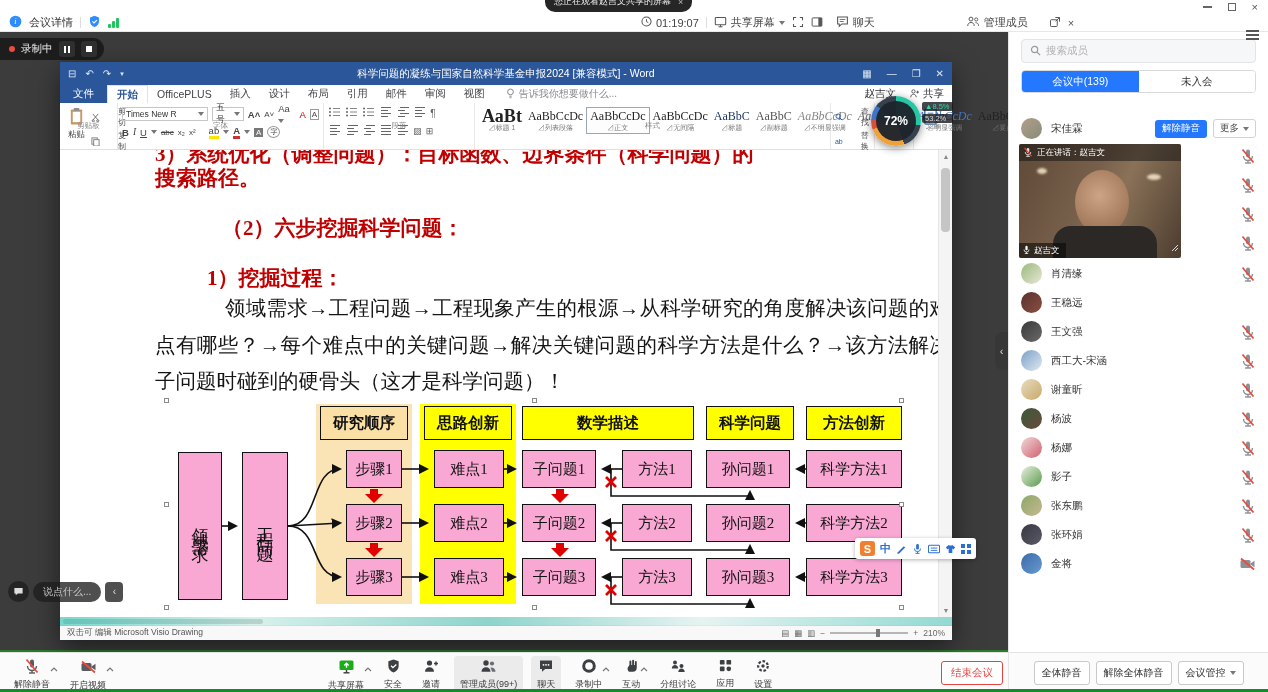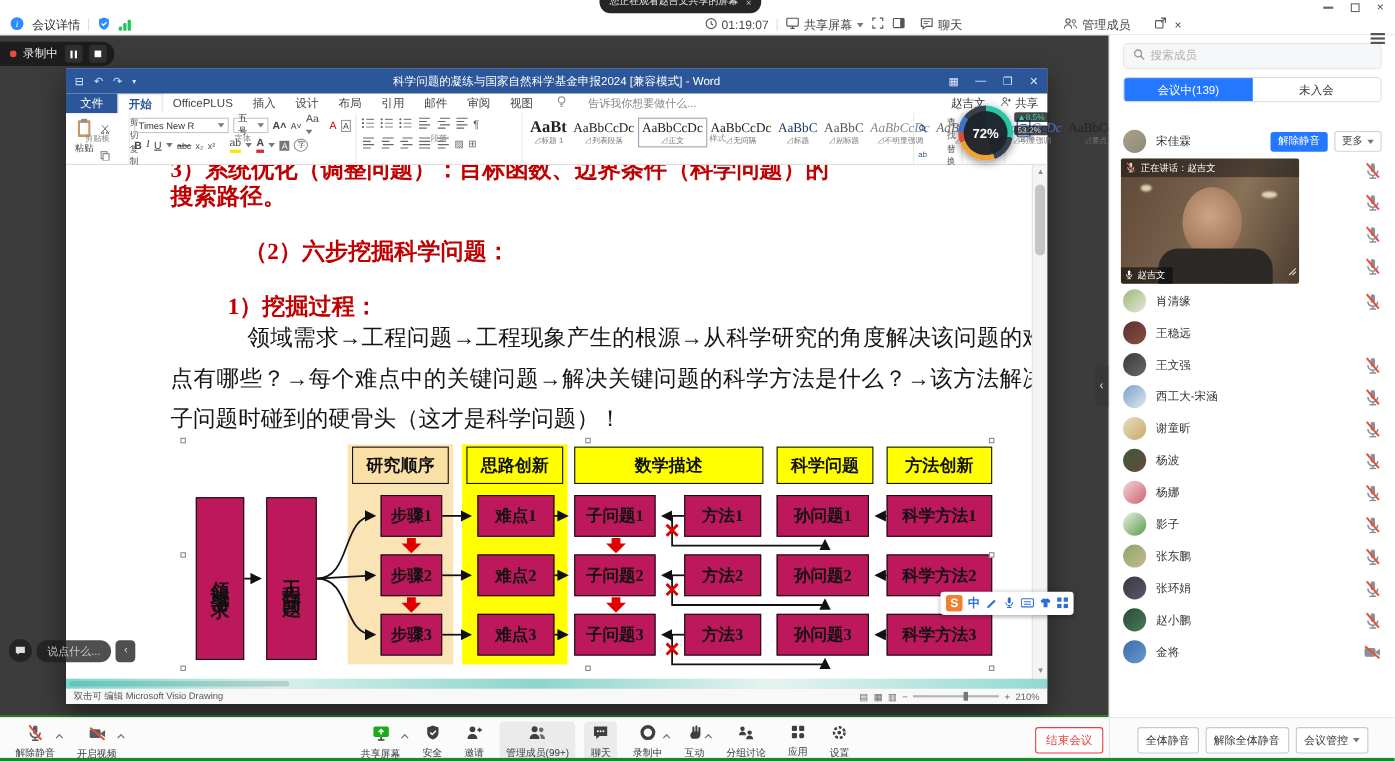--- a/index.html
+++ b/index.html
@@ -50,21 +50,21 @@
 
 .word{position:absolute;left:60px;top:30px;width:892px;height:578px;background:#fff;box-shadow:0 8px 24px rgba(0,0,0,.5);display:flex;flex-direction:column;z-index:10}
 .w-title{height:23px;background:#2b579a;color:#fff;display:flex;align-items:center;padding:0 8px;position:relative;flex:none}
 .w-qat{display:flex;gap:9px;align-items:center;z-index:2;font-size:10px;color:#dce6f5}
 .w-ttext{position:absolute;left:0;right:0;text-align:center;font-size:10.5px;color:#fff}
 .w-tbtns{margin-left:auto;display:flex;gap:15px;z-index:2;align-items:center;color:#dce6f5;font-size:10px}
 .w-menu{height:18px;display:flex;align-items:center;background:#fff;font-size:10.5px;color:#444;flex:none}
 .w-tab{padding:0 9px;height:100%;display:flex;align-items:center}
 .w-tab.file{background:#2b579a;color:#fff;padding:0 13px}
 .w-tab.active{color:#2b579a;font-weight:bold;border:1px solid #e3e3e3;border-bottom:none;background:#fff}
-.w-tellme{color:#888;display:flex;gap:20px;margin-left:12px;align-items:center;font-size:10px}
+.w-tellme{color:#888;display:flex;gap:4px;margin-left:12px;align-items:center;font-size:10px}
 .w-account{margin-left:auto;display:flex;gap:13px;padding-right:8px;color:#333;align-items:center;font-size:10.5px}
 .w-ribbon{height:47px;background:#fff;border-bottom:1px solid #e1dfdd;display:flex;flex:none;position:relative}
 .rgroup{position:relative;border-right:1px solid #ebe9e7;padding:3px 4px 11px;display:flex;align-items:flex-start}
 .rlabel{position:absolute;bottom:18px;left:0;right:0;text-align:center;font-size:7.5px;color:#8a8a8a}
 .rbig{display:flex;flex-direction:column;align-items:flex-end;font-size:8.5px;color:#444;gap:1px;padding:1px 4px}
 .rsmall{display:flex;flex-direction:column;gap:2px;font-size:8px;color:#555;margin-left:2px}
 .rsmall span{display:flex;align-items:center;gap:18px}
 .frow{display:flex;align-items:center;gap:4px;height:16px;font-size:9px;color:#444}
 .fbox{border:1px solid #c8c6c4;height:14px;display:flex;align-items:center;padding:0 3px;gap:3px;font-size:8.5px;color:#333}
 .fbtn{font-size:9.5px;color:#444;display:inline-block}
@@ -89,21 +89,21 @@
 .zoom-thumb{position:absolute;left:46px;top:-3px;width:3.5px;height:8px;background:#777}
 .w-artifact{position:absolute;left:0;right:0;bottom:14px;height:9px;background:linear-gradient(90deg,rgba(0,190,170,.5),rgba(140,235,215,.28) 22%,rgba(0,170,150,.42) 48%,rgba(190,245,235,.25) 72%,rgba(0,180,160,.4));z-index:6;pointer-events:none}
 
 
 .doc-red{position:absolute;color:#c00000;font-weight:600;font-size:21px;white-space:nowrap;font-family:"Liberation Serif",serif}
 .doc-para{position:absolute;color:#151515;font-size:20.5px;line-height:36.5px;text-indent:70px;font-weight:500;text-align:justify;font-family:"Liberation Serif",serif}
 
 
 .diagram{position:absolute;left:104px;top:248px;width:740px;height:212px}
 .dg-abs{position:absolute}
-.dg-box{position:absolute;background:#be185d;border:1.6px solid #111;display:flex;align-items:center;justify-content:center;font-size:15px;font-weight:700;color:#111;font-family:"Liberation Serif",serif;white-space:nowrap}
+.dg-box{position:absolute;background:#f9a8d4;border:1.6px solid #111;display:flex;align-items:center;justify-content:center;font-size:15px;font-weight:400;color:#111;font-family:"Liberation Serif",serif;white-space:nowrap}
 .dg-head{font-size:15.5px;font-weight:700}
 .dg-v{writing-mode:vertical-rl;text-orientation:upright;letter-spacing:6px;font-size:17px}
 .dg-svg{position:absolute;left:0;top:0;z-index:3;pointer-events:none}
 .dg-handle{position:absolute;width:5px;height:5px;background:#fff;border:1px solid #8a8a8a;z-index:4}
 
 
 .sidebar{position:absolute;left:1008px;top:32px;width:260px;height:620px;background:#fff;border-left:1px solid #e5e5e5;overflow:hidden;z-index:20}
 .sb-search{margin:7px 12px 0;height:24px;border:1px solid #e4e4e4;background:#f6f7f8;border-radius:4px;display:flex;align-items:center;gap:5px;padding:0 8px;color:#b0b0b0;font-size:10.5px}
 .sb-tabs{margin:7px 12px 0;height:23px;display:flex;border:1px solid #d9d9d9;border-radius:4px;overflow:hidden;font-size:10.5px}
 .sb-tab{flex:1;display:flex;align-items:center;justify-content:center;background:#fff;color:#333}
@@ -446,21 +446,21 @@
                   <line x1="2" y1="10.5" x2="9" y2="10.5" stroke="#666"></line>
                 </svg></span>
               <span><span style="font-size:9px;color:#666">▨</span></span>
               <span><span style="font-size:9px;color:#666">⊞</span></span>
             </div>
           <div class="rlabel">段落</div>
         </div>
         <div class="rgroup" style="width:356px">
           <div id="styles-gallery" style="display:flex;align-items:center">
               <div class="style-item">
-                <span class="samp" style="color:#222;font-size:15px;font-weight:bold">AaBt</span>
+                <span class="samp" style="color:#222;font-size:18px;font-weight:bold">AaBt</span>
                 <span class="slab">⊿标题 1</span>
               </div>
               <div class="style-item">
                 <span class="samp" style="color:#222;">AaBbCcDc</span>
                 <span class="slab">⊿列表段落</span>
               </div>
               <div class="style-item sel">
                 <span class="samp" style="color:#222;">AaBbCcDc</span>
                 <span class="slab">⊿正文</span>
               </div>
@@ -908,33 +908,20 @@
             <svg width="16" height="16" viewBox="0 0 16 16">
               <rect x="6" y="1.5" width="4" height="8" rx="2" fill="#8a9097"></rect>
               <path d="M3.5 8a4.5 4.5 0 0 0 9 0" fill="none" stroke="#8a9097" stroke-width="1.4"></path>
               <line x1="8" y1="12.5" x2="8" y2="15" stroke="#8a9097" stroke-width="1.4"></line>
               <line x1="5" y1="15" x2="11" y2="15" stroke="#8a9097" stroke-width="1.4"></line>
               <line x1="2.5" y1="1.5" x2="13.5" y2="14.5" stroke="#e84d3d" stroke-width="1.8"></line>
             </svg>
           </span>
         </div>
         <div class="mrow">
-          <span class="av" style="background:linear-gradient(135deg,#2a4a3a,#4a7a5a)"></span>
-          <span class="mname">赵小鹏</span>
-          <span class="mright">
-            <svg width="16" height="16" viewBox="0 0 16 16">
-              <rect x="6" y="1.5" width="4" height="8" rx="2" fill="#8a9097"></rect>
-              <path d="M3.5 8a4.5 4.5 0 0 0 9 0" fill="none" stroke="#8a9097" stroke-width="1.4"></path>
-              <line x1="8" y1="12.5" x2="8" y2="15" stroke="#8a9097" stroke-width="1.4"></line>
-              <line x1="5" y1="15" x2="11" y2="15" stroke="#8a9097" stroke-width="1.4"></line>
-              <line x1="2.5" y1="1.5" x2="13.5" y2="14.5" stroke="#e84d3d" stroke-width="1.8"></line>
-            </svg>
-          </span>
-        </div>
-        <div class="mrow">
           <span class="av" style="background:linear-gradient(135deg,#3a6aaa,#6a9ad0)"></span>
           <span class="mname">金将</span>
           <span class="mright">
             <svg width="17" height="17" viewBox="0 0 17 17">
               <rect x="1.5" y="5" width="10" height="8" rx="1.5" fill="#8a9097"></rect>
               <path d="M11.5 8.5 15.5 5.8 v6.4 L11.5 9.5Z" fill="#8a9097"></path>
               <line x1="2" y1="3.5" x2="15" y2="14.5" stroke="#e84d3d" stroke-width="1.8"></line>
             </svg>
           </span>
         </div>

